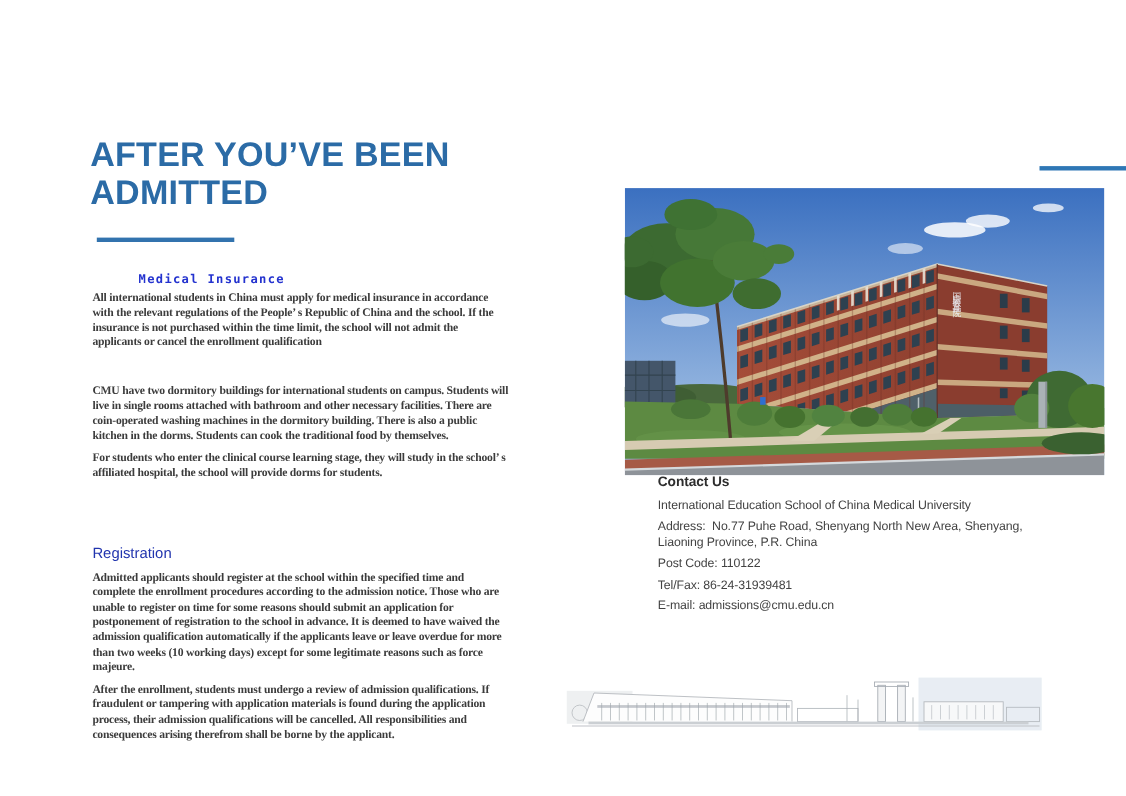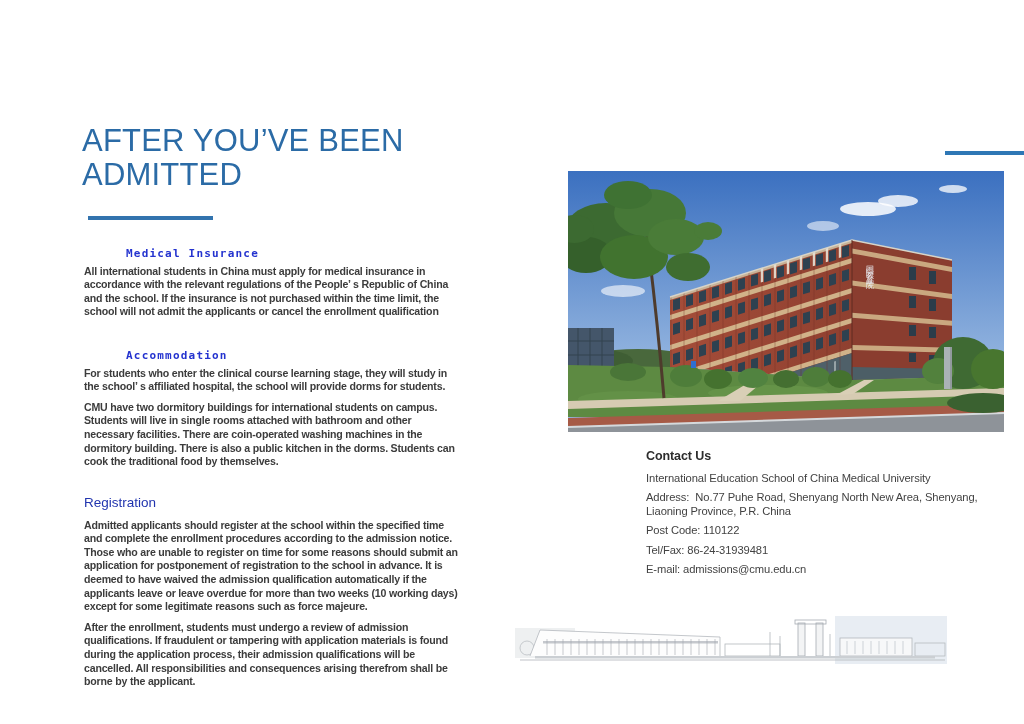--- a/index.html
+++ b/index.html
@@ -1,46 +1,46 @@
 <!DOCTYPE html>
 <html><head>
 <meta charset="utf-8">
 <style>
   html,body { margin:0; padding:0; background:#ffffff; }
   .page { position:relative; width:1024px; height:724px; background:#ffffff;
           font-family:"Liberation Sans",sans-serif; overflow:hidden; }
 
   .page-title { position:absolute; left:82px; top:124px; width:430px;
-                font-size:31px; line-height:34px; font-weight:normal;
+                font-size:31px; line-height:34px; font-weight:bold;
                 color:#2b6ba6; letter-spacing:0.2px; }
   .title-underline { position:absolute; left:88px; top:216px; width:125px; height:4px;
                      background:#3273ae; }
   .top-rule { position:absolute; left:945px; top:151px; width:79px; height:4px;
               background:#2e77b5; }
 
   .sec { position:absolute; left:84px; width:378px; color:#3c3c3c;
          font-size:10.6px; line-height:13.6px; font-weight:600; letter-spacing:-0.2px; }
-  .sec p { margin:0 0 7px 0; }
+  .sec p { margin:0 0 7px 0;font-family:Liberation Serif, serif; }
   .sec-label { font-family:"DejaVu Sans Mono",monospace; font-size:11px; font-weight:bold;
                color:#2433cf; letter-spacing:1.2px; margin:0 0 4px 0;padding-left:42px; }
   #sec-medical { top:247px; }
   #sec-accom   { top:349px; }
   #sec-reg     { top:496px; }
   .sec-subhead { font-size:13.5px; font-weight:normal; color:#2134ae;
                  letter-spacing:0; margin:0 0 9px 0; }
 
   .photo { position:absolute; left:568px; top:171px; width:436px; height:261px; }
   .photo svg { display:block; }
   .building-sign { position:absolute; left:295px; top:88px;
                    writing-mode:vertical-rl; text-orientation:upright;
                    color:#edf2f8; font-size:8px; letter-spacing:3px; opacity:0.92; }
 
-  .contact { position:absolute; left:598px; top:450px; width:348px;
+  .contact { position:absolute; left:598px; top:432px; width:348px;
              color:#424242; font-size:11.2px; line-height:13.5px;
-             font-weight:500; letter-spacing:-0.1px;margin-left:48px; }
+             font-weight:500; letter-spacing:-0.1px; }
   .contact-heading { font-size:12.5px; font-weight:bold; color:#2d2d2d; margin:0 0 8px 0; }
   .contact .line { margin:0 0 6px 0; }
 
   .sketch { position:absolute; left:515px; top:610px; opacity:0.85; }
 </style>
 </head>
 <body>
 
 <div class="page">
 
@@ -50,23 +50,22 @@
   </div>
   <div class="title-underline"></div>
   <div class="top-rule"></div>
 
   <div class="sec" id="sec-medical">
     <div class="sec-label">Medical Insurance</div>
     <p>All international students in China must apply for medical insurance in accordance with the relevant regulations of the People’ s Republic of China and the school. If the insurance is not purchased within the time limit, the school will not admit the applicants or cancel the enrollment qualification</p>
   </div>
 
   <div class="sec" id="sec-accom">
-    <div class="sec-label">Accommodation</div>
+    <p>CMU have two dormitory buildings for international students on campus. Students will live in single rooms attached with bathroom and other necessary facilities. There are coin-operated washing machines in the dormitory building. There is also a public kitchen in the dorms. Students can cook the traditional food by themselves.</p>
     <p>For students who enter the clinical course learning stage, they will study in the school’ s affiliated hospital, the school will provide dorms for students.</p>
-    <p>CMU have two dormitory buildings for international students on campus. Students will live in single rooms attached with bathroom and other necessary facilities. There are coin-operated washing machines in the dormitory building. There is also a public kitchen in the dorms. Students can cook the traditional food by themselves.</p>
   </div>
 
   <div class="sec" id="sec-reg">
     <div class="sec-subhead">Registration</div>
     <p>Admitted applicants should register at the school within the specified time and complete the enrollment procedures according to the admission notice. Those who are unable to register on time for some reasons should submit an application for postponement of registration to the school in advance. It is deemed to have waived the admission qualification automatically if the applicants leave or leave overdue for more than two weeks (10 working days) except for some legitimate reasons such as force majeure.</p>
     <p>After the enrollment, students must undergo a review of admission qualifications. If fraudulent or tampering with application materials is found during the application process, their admission qualifications will be cancelled. All responsibilities and consequences arising therefrom shall be borne by the applicant.</p>
   </div>
 
   <div class="photo">
     <svg width="436" height="261" viewBox="0 0 436 261">

